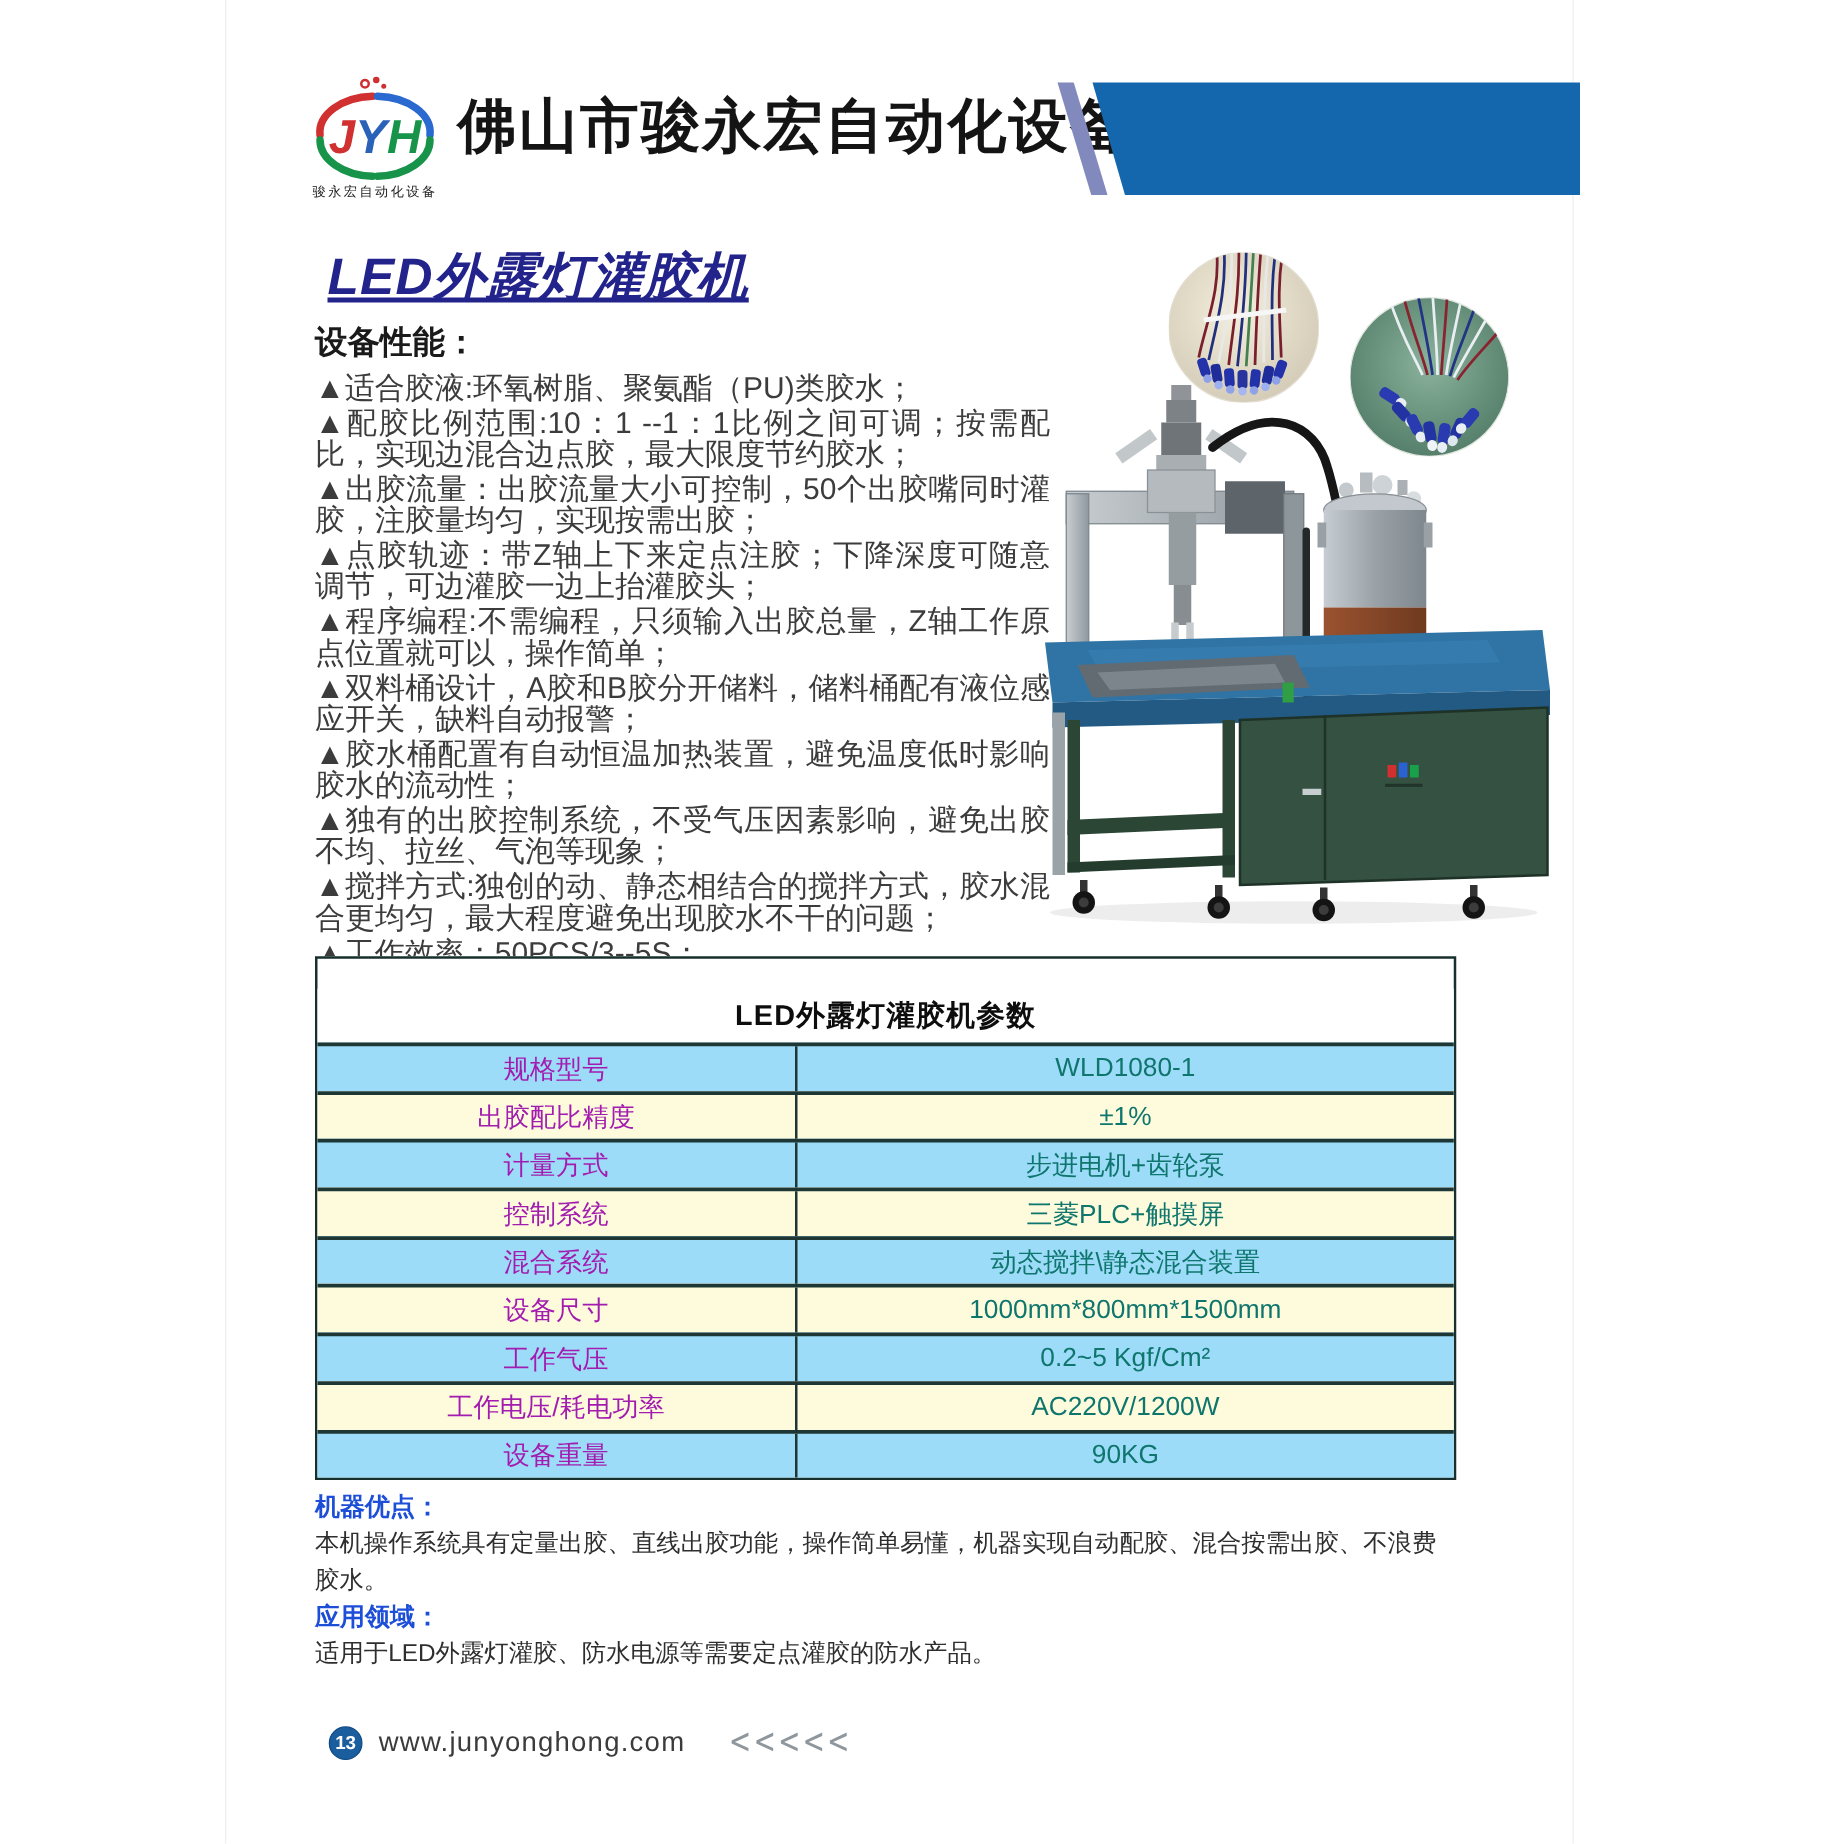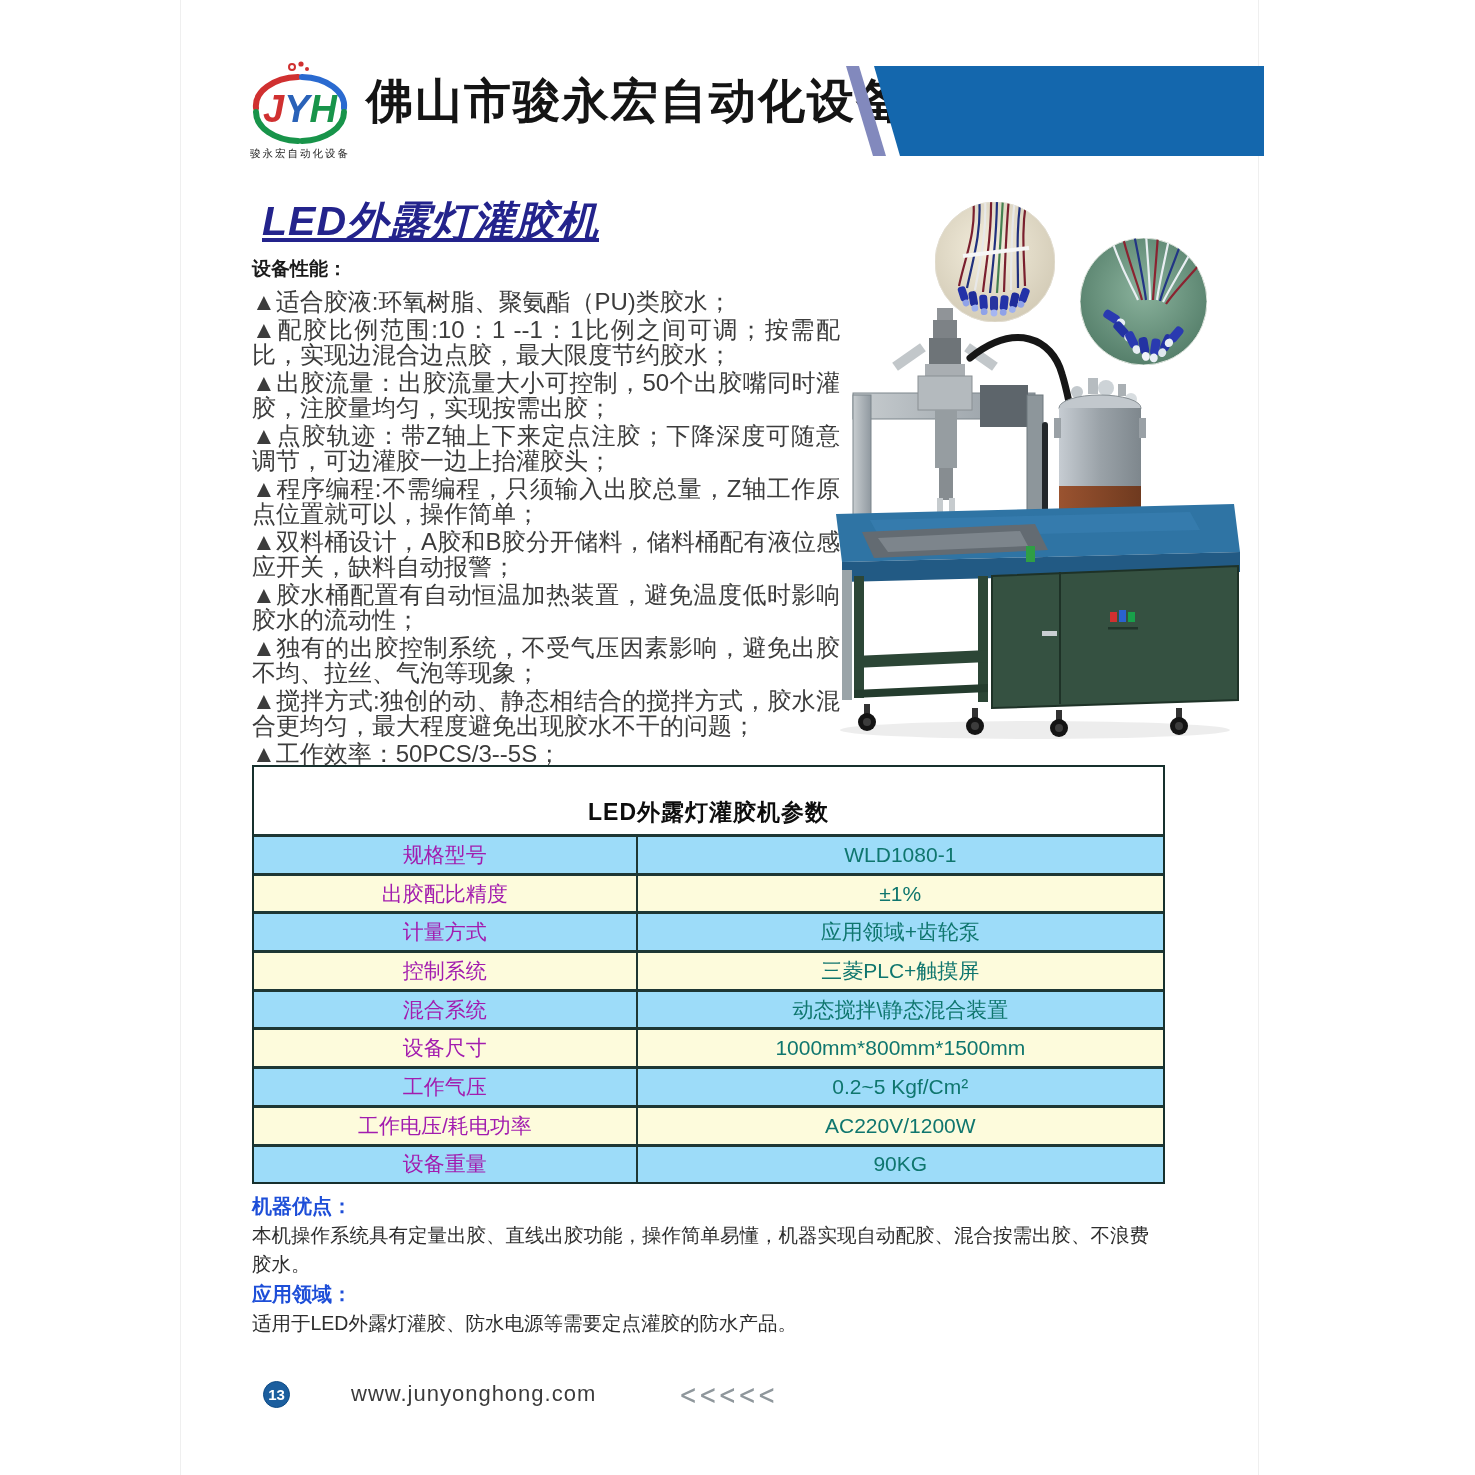--- a/index.html
+++ b/index.html
@@ -18,21 +18,21 @@
     font-size:47px;font-weight:700;color:#141414;letter-spacing:2px;white-space:nowrap;
   }
   .band-box{position:absolute;left:840px;top:60px;width:424px;height:100px;}
 
   
   .title{
     position:absolute;left:262px;top:194px;
     font-size:41px;font-weight:700;font-style:italic;color:#23238c;letter-spacing:1px;white-space:nowrap;text-decoration:underline;
   }
   .features{position:absolute;left:252px;top:256px;width:588px;}
-  .features-heading{font-size:19px;font-weight:700;color:#1a1a1a;margin:0 0 7px 0;}
+  .features-heading{font-size:26px;font-weight:700;color:#1a1a1a;margin:0 0 7px 0;}
   .feature-item{
     font-size:24px;color:#3c3c3c;line-height:25.5px;text-align:justify;
     margin:0 0 2px 0;
   }
 
   
   .photo1{position:absolute;left:935px;top:202px;width:120px;height:120px;}
   .photo2{position:absolute;left:1080px;top:238px;width:127px;height:127px;}
   .machine{position:absolute;left:830px;top:300px;width:410px;height:440px;}
 
@@ -53,21 +53,21 @@
   .t-value{flex:1;display:flex;align-items:center;justify-content:center;font-size:21px;color:#0f766e;}
   .row-blue{background:#9ddcf9;}
   .row-yellow{background:#fdfbdc;}
 
   
   .notes{position:absolute;left:252px;top:1192px;width:910px;}
   .note-heading{font-size:20px;font-weight:700;color:#1d4ed8;line-height:29px;margin:0;}
   .note-text{font-size:19.5px;color:#2e2e2e;line-height:29px;margin:0 0 1px 0;}
 
   
-  .footer{position:absolute;left:263px;top:1379px;display:flex;align-items:center;gap:48px;}
+  .footer{position:absolute;left:263px;top:1379px;display:flex;align-items:center;}
   .page-badge{
     width:27px;height:27px;border-radius:50%;background:#1b5e9e;border:1px solid #0d4a85;
     color:#ffffff;display:flex;align-items:center;justify-content:center;
     font-size:15px;font-weight:700;margin-right:13px;box-sizing:border-box;
   }
   .website{font-size:22px;color:#3b3b3b;letter-spacing:1px;}
   .chevrons{
     margin-left:36px;font-size:26px;color:#8f979c;letter-spacing:4px;
     transform:scaleY(1.18);font-family:"DejaVu Sans Mono",monospace;
   }
@@ -350,21 +350,21 @@
       <div class="t-row row-blue">
         <div class="t-label">规格型号</div>
         <div class="t-value">WLD1080-1</div>
       </div>
       <div class="t-row row-yellow">
         <div class="t-label">出胶配比精度</div>
         <div class="t-value">±1%</div>
       </div>
       <div class="t-row row-blue">
         <div class="t-label">计量方式</div>
-        <div class="t-value">应用领域+齿轮泵</div>
+        <div class="t-value">步进电机+齿轮泵</div>
       </div>
       <div class="t-row row-yellow">
         <div class="t-label">控制系统</div>
         <div class="t-value">三菱PLC+触摸屏</div>
       </div>
       <div class="t-row row-blue">
         <div class="t-label">混合系统</div>
         <div class="t-value">动态搅拌\静态混合装置</div>
       </div>
       <div class="t-row row-yellow">

